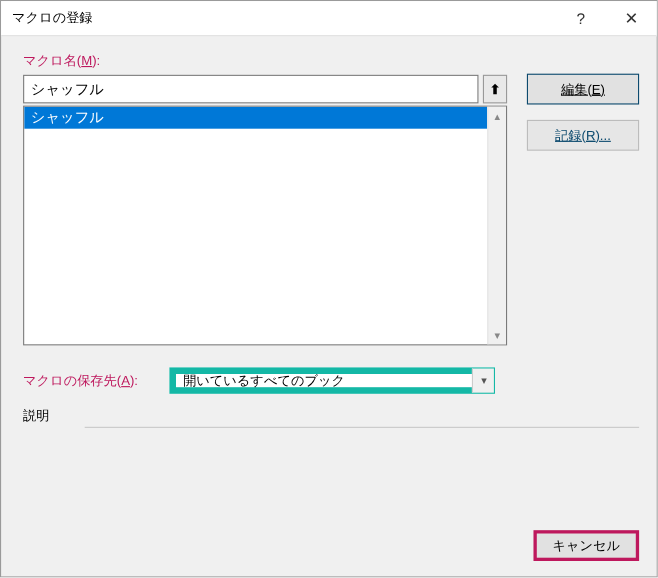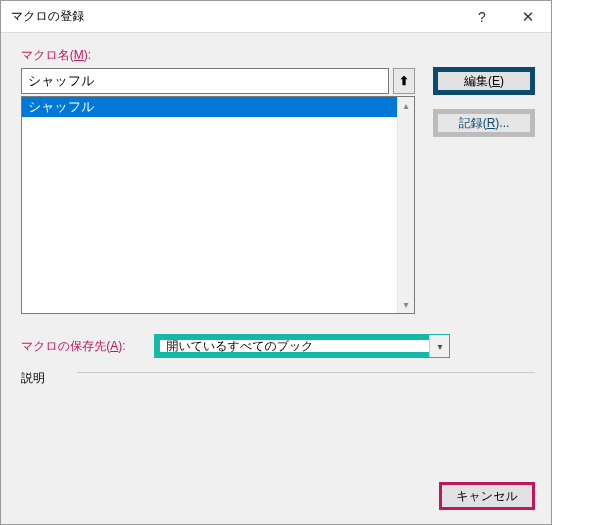--- a/index.html
+++ b/index.html
@@ -7,21 +7,21 @@
     margin: 0;
     padding: 0;
     font-family: "Yu Gothic UI", "Meiryo", "MS PGothic", sans-serif;
     font-size: 12px;
     background: #fff;
     width: 598px;
     height: 525px;
     overflow: hidden;
   }
   .window {
-    width: 552px;
+    width: 598px;
     height: 525px;
     border: 1px solid #9a9a9a;
     background: #f0f0f0;
     display: flex;
     flex-direction: column;
   }
   .titlebar {
     height: 32px;
     background: #fff;
     display: flex;
@@ -118,27 +118,28 @@
   }
   .sb-arrow {
     width: 17px;
     height: 17px;
     display:flex;align-items:center;justify-content:center;
     color:#888;
     font-size:10px;
   }
   .side-btn {
     height: 28px;
-    border: 5px solid #0c4a6e;
+    border: 1px solid #0c4a6e;
     background: #e1e1e1;
     font-size: 12px;
     display:flex;align-items:center;justify-content:center;
     font-family: inherit;
     padding: 0 4px;
     cursor: default;
+    text-decoration: underline;
   }
   .side-btn.disabled { color: #0c4a6e; border-color:#bcbcbc; background:#e6e6e6;}
   .save-row {
     margin-top: 20px;
     display: flex;
     align-items: center;
     gap: 29px;
   }
   .save-row .lbl { margin-bottom: 0; }
   .select-wrap {
@@ -166,21 +167,21 @@
   .desc-row { margin-top: 12px; }
   .desc-label {
     font-size: 12px;
     padding-bottom: 2px;
   }
   .desc-line {
     border-top: 1px solid #c8c8c8;
     margin-top: 2px;
     margin-left: 32px;
   }
-  .desc-wrap { display:flex; align-items:flex-start;}
+  .desc-wrap { display:flex; align-items:flex-end;}
   .desc-wrap .desc-label{white-space:nowrap;}
   .desc-wrap .desc-line{flex:1;}
   .footer {
     margin-top: auto;
     display: flex;
     justify-content: flex-end;
     gap: 12px;
     padding-top: 10px;
   }
   .btn {

